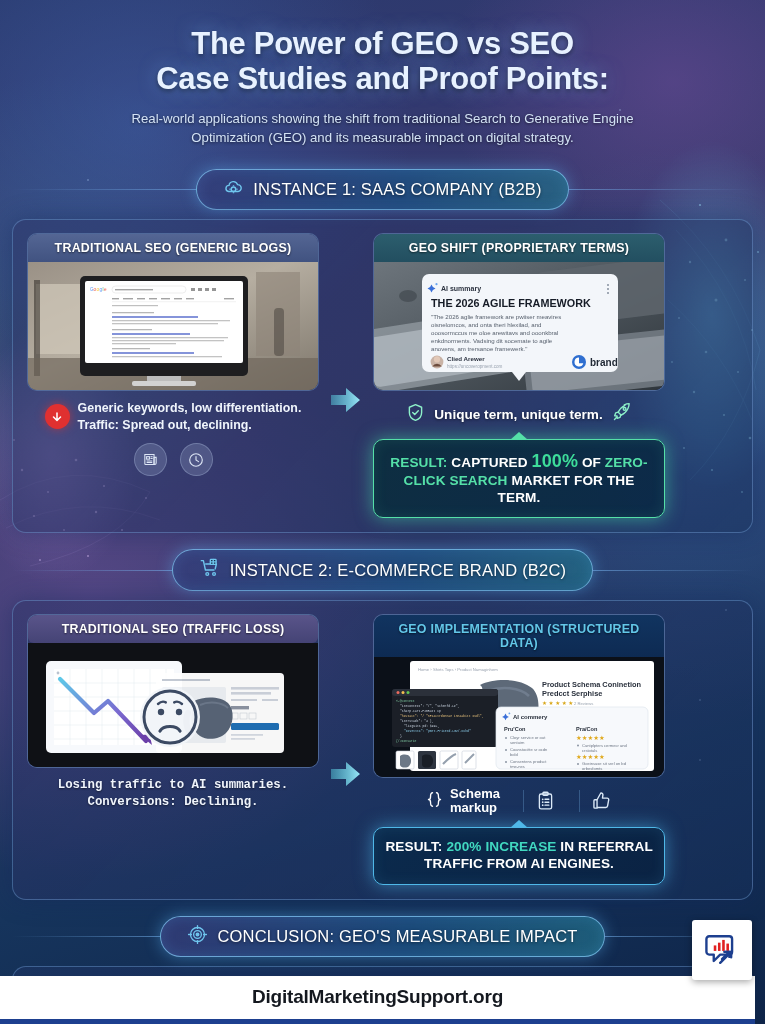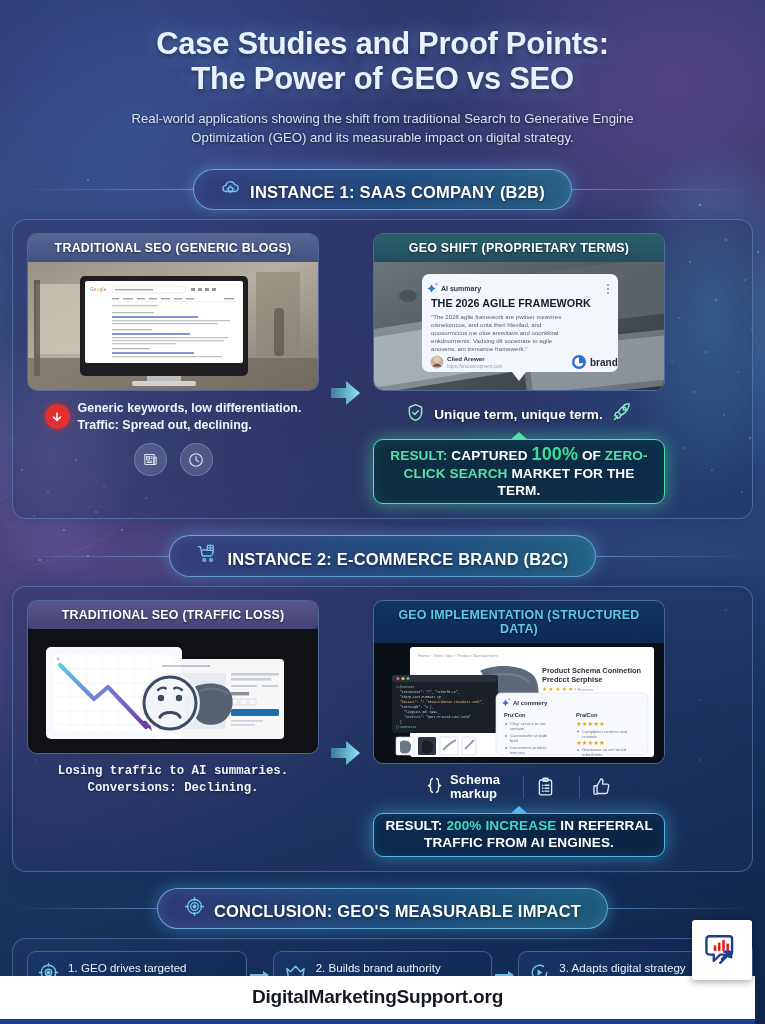--- a/index.html
+++ b/index.html
@@ -42,26 +42,26 @@
   }
 
   
   .pill-wrap { display: flex; align-items: center; justify-content: center; margin: 16px 0 9px; position: relative; }
   .pill-wrap::before, .pill-wrap::after {
     content: ""; flex: 1; height: 1px;
     background: linear-gradient(90deg, rgba(120,180,240,0), rgba(120,180,240,.55));
   }
   .pill-wrap::after { background: linear-gradient(90deg, rgba(120,180,240,.55), rgba(120,180,240,0)); }
   .pill {
-    display: inline-flex; align-items: flex-end; gap: 9px;
+    display: inline-flex; align-items: center; gap: 9px;
     padding: 7px 26px; border-radius: 22px;
     border: 1.4px solid rgba(130,200,245,.75);
     background: linear-gradient(100deg, rgba(52,60,120,.85), rgba(30,80,130,.8) 55%, rgba(34,110,135,.75));
     box-shadow: 0 0 16px rgba(90,180,245,.45), inset 0 0 14px rgba(90,180,245,.18);
-    color: #fff; font-size: 16.5px; font-weight: bold; letter-spacing: .2px;
+    color: #fff; font-size: 16.5px; font-weight: normal; letter-spacing: .2px;
     white-space: nowrap; text-shadow: 0 1px 3px rgba(0,0,0,.5);
   }
   .pill svg { flex: none; }
 
   
   .instance {
     position: relative;
     border: 1.3px solid rgba(120,170,225,.40);
     border-radius: 14px;
     background: linear-gradient(135deg, rgba(44,52,104,.50), rgba(24,48,92,.45));
@@ -115,21 +115,21 @@
   }
 
   .geo-note { display: flex; align-items: center; justify-content: center; gap: 8px; padding: 10px 4px 8px; }
   .geo-note .txt { font-size: 13.6px; font-weight: bold; color: #ffffff; text-shadow: 0 1px 3px rgba(0,0,0,.5); }
 
   .result {
     position: relative; margin-top: 4px;
     border: 1.6px solid #55e0a8; border-radius: 10px;
     background: linear-gradient(135deg, rgba(12,46,62,.92), rgba(10,40,70,.92));
     box-shadow: 0 0 18px rgba(70,225,170,.55), inset 0 0 14px rgba(70,225,170,.12);
-    padding: 4px 9px; text-align: center;
+    padding: 11px 9px; text-align: center;
     font-size: 13.6px; font-weight: bold; line-height: 1.22;
     letter-spacing: .1px;
   }
   .result::before {
     content: ""; position: absolute; top: -8px; left: 50%;
     transform: translateX(-50%);
     border-left: 9px solid transparent; border-right: 9px solid transparent;
     border-bottom: 8px solid #55e0a8;
   }
   .result .g { color: #55e0a8; }
@@ -253,22 +253,22 @@
       <circle cx="700" cy="760" r=".9"></circle>
     <circle cx="36" cy="760" r=".9"></circle>
       <circle cx="726" cy="610" r="1"></circle>
   </g>
 </svg>
 
 <div class="content">
 
   <div class="header">
     <div class="title">
+      <div>The Power of GEO vs SEO</div>
       <div>Case Studies and Proof Points:</div>
-      <div>The Power of GEO vs SEO</div>
     </div>
     <div class="subtitle">Real-world applications showing the shift from traditional Search to Generative Engine Optimization (GEO) and its measurable impact on digital strategy.</div>
   </div>
 
   <div class="pill-wrap">
     <div class="pill">
       <span>
         <svg width="21" height="21" viewBox="0 0 24 24" fill="none" stroke="#6fc6ee" stroke-width="1.6">
           <path d="M6.5 16.5a3.5 3.5 0 0 1 .4-6.98A5 5 0 0 1 16.6 8.7a3.9 3.9 0 0 1 .6 7.8z"></path>
           <circle cx="12" cy="14" r="2.6" stroke="#6fc6ee"></circle>

